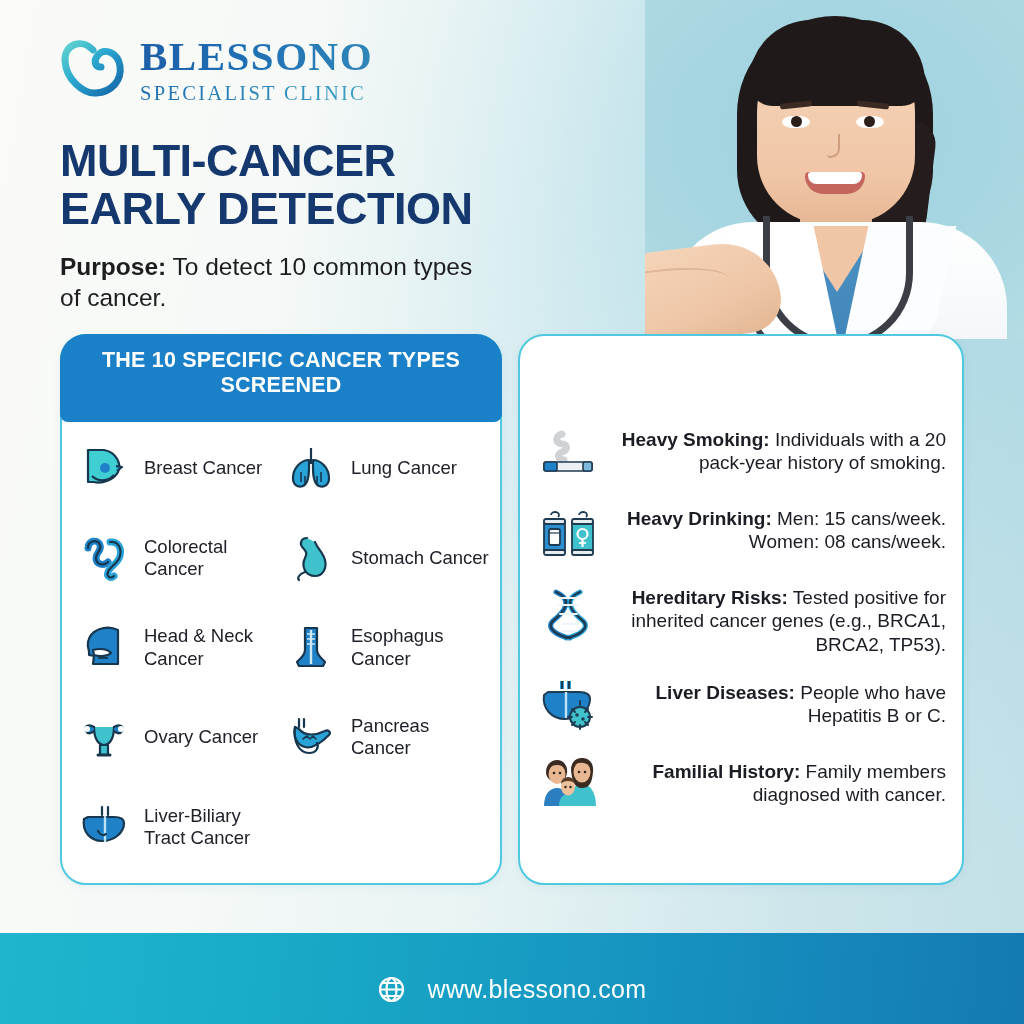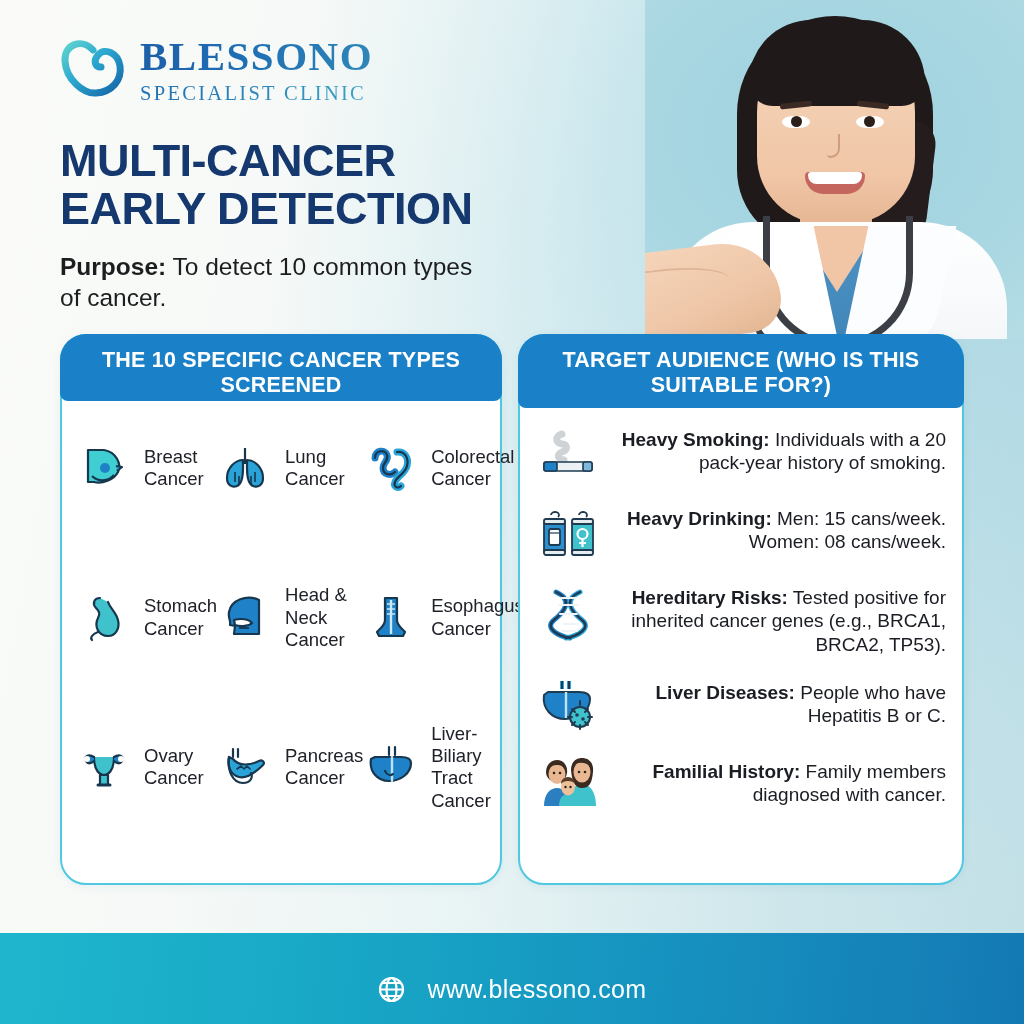--- a/index.html
+++ b/index.html
@@ -117,27 +117,27 @@
   #card-left  { left:60px;  top:334px; width:442px; height:551px; }
   #card-right { left:518px; top:334px; width:446px; height:551px; }
   .card-head {
     position:absolute; left:-2px; top:-2px; width:calc(100% + 4px);
     background:#1a80c7; color:#ffffff;
     border-radius:26px 26px 8px 8px;
     padding:14px 18px 12px;
     text-align:center; font-weight:700; font-size:21.5px; line-height:1.18;
     letter-spacing:.2px; text-transform:uppercase;
   }
-  #card-left  .card-head { height:67px; }
+  #card-left  .card-head { height:88px; }
   #card-right .card-head { height:74px; }
   .card-body { position:absolute; left:0; right:0; top:74px; bottom:0; }
 
   
   .cancer-grid {
-    display:grid; grid-template-columns:1fr 1fr 1fr;
+    display:grid; grid-template-columns:1fr 1fr;
     row-gap:0; column-gap:0;
     padding:14px 10px 10px 14px; height:100%;
   }
   .cancer-item { display:flex; align-items:center; gap:12px; height:88px; }
   .c-icon { width:56px; height:56px; flex:0 0 56px; display:flex; align-items:center; justify-content:center; }
   .c-label { font-size:18.5px; line-height:1.2; color:#20222a; }
 
   
   .aud-list { padding:16px 16px 10px 18px; display:flex; flex-direction:column; }
   .aud-item { display:flex; gap:14px; align-items:flex-start; margin-bottom:17px; }
@@ -348,21 +348,20 @@
             </svg>
         </span>
         <span class="c-label">Liver-Biliary Tract Cancer</span>
       </div>
 
     </div>
   </div>
 </div>
 
 <div class="card" id="card-right">
-  <div class="card-head">TARGET AUDIENCE (WHO IS THIS SUITABLE FOR?)</div>
   <div class="card-body">
     <div class="aud-list">
 
       <div class="aud-item">
         <span class="a-icon">
           <svg width="58" height="58" viewBox="0 0 58 58">
             <g fill="#cfd3d6" stroke="#b6bbc0" stroke-width="1.2">
               <path d="M22 6 C14 8 16 16 22 16 C28 16 28 22 22 24 C16 26 18 32 24 32" fill="none" stroke="#cfd3d6" stroke-width="7" stroke-linecap="round"></path>
             </g>
             <rect x="4" y="34" width="48" height="9" rx="2" fill="#eef1f3" stroke="#1f3b52" stroke-width="1.6"></rect>

